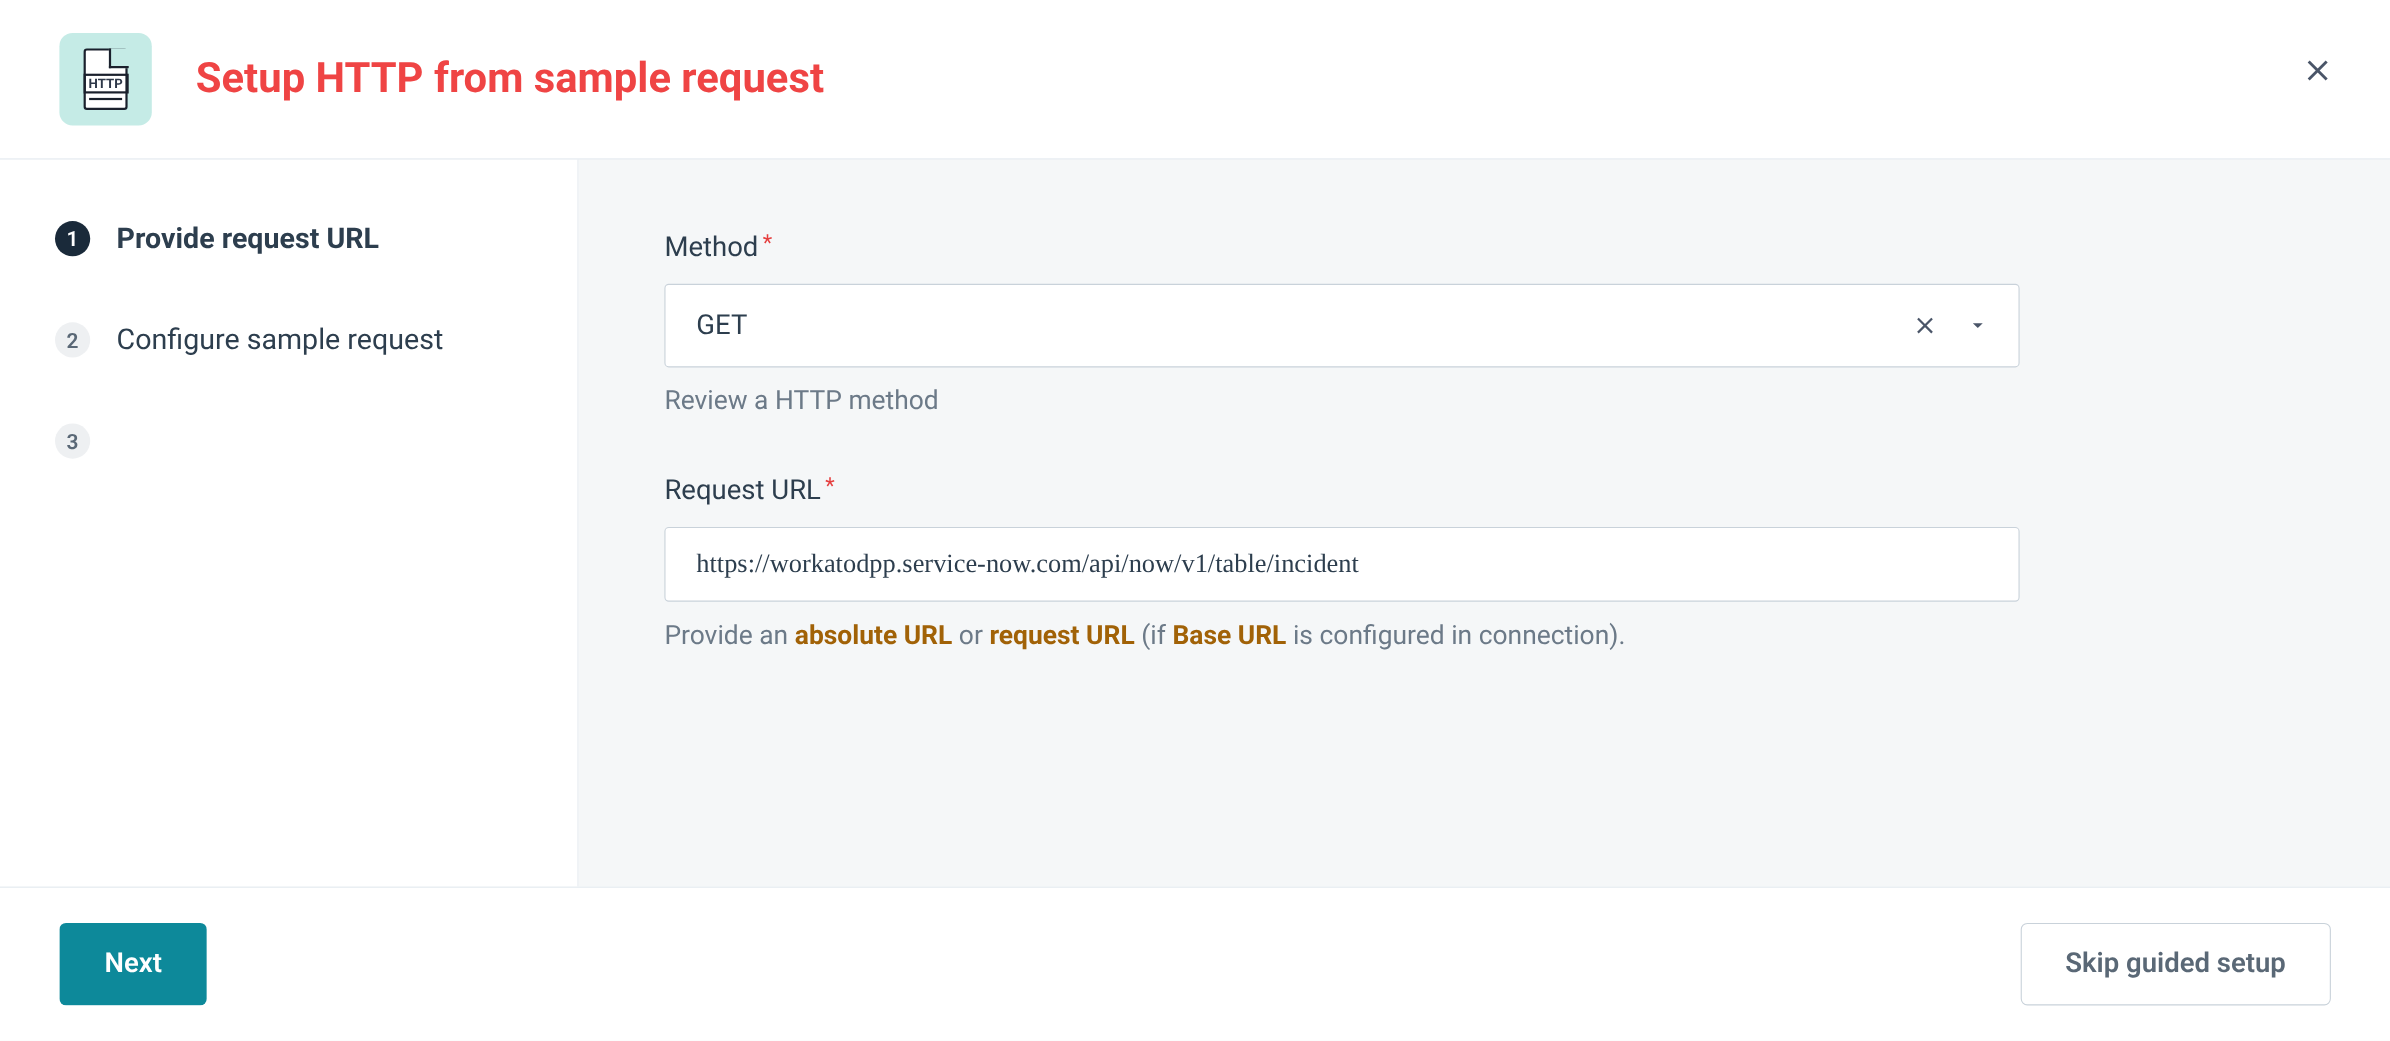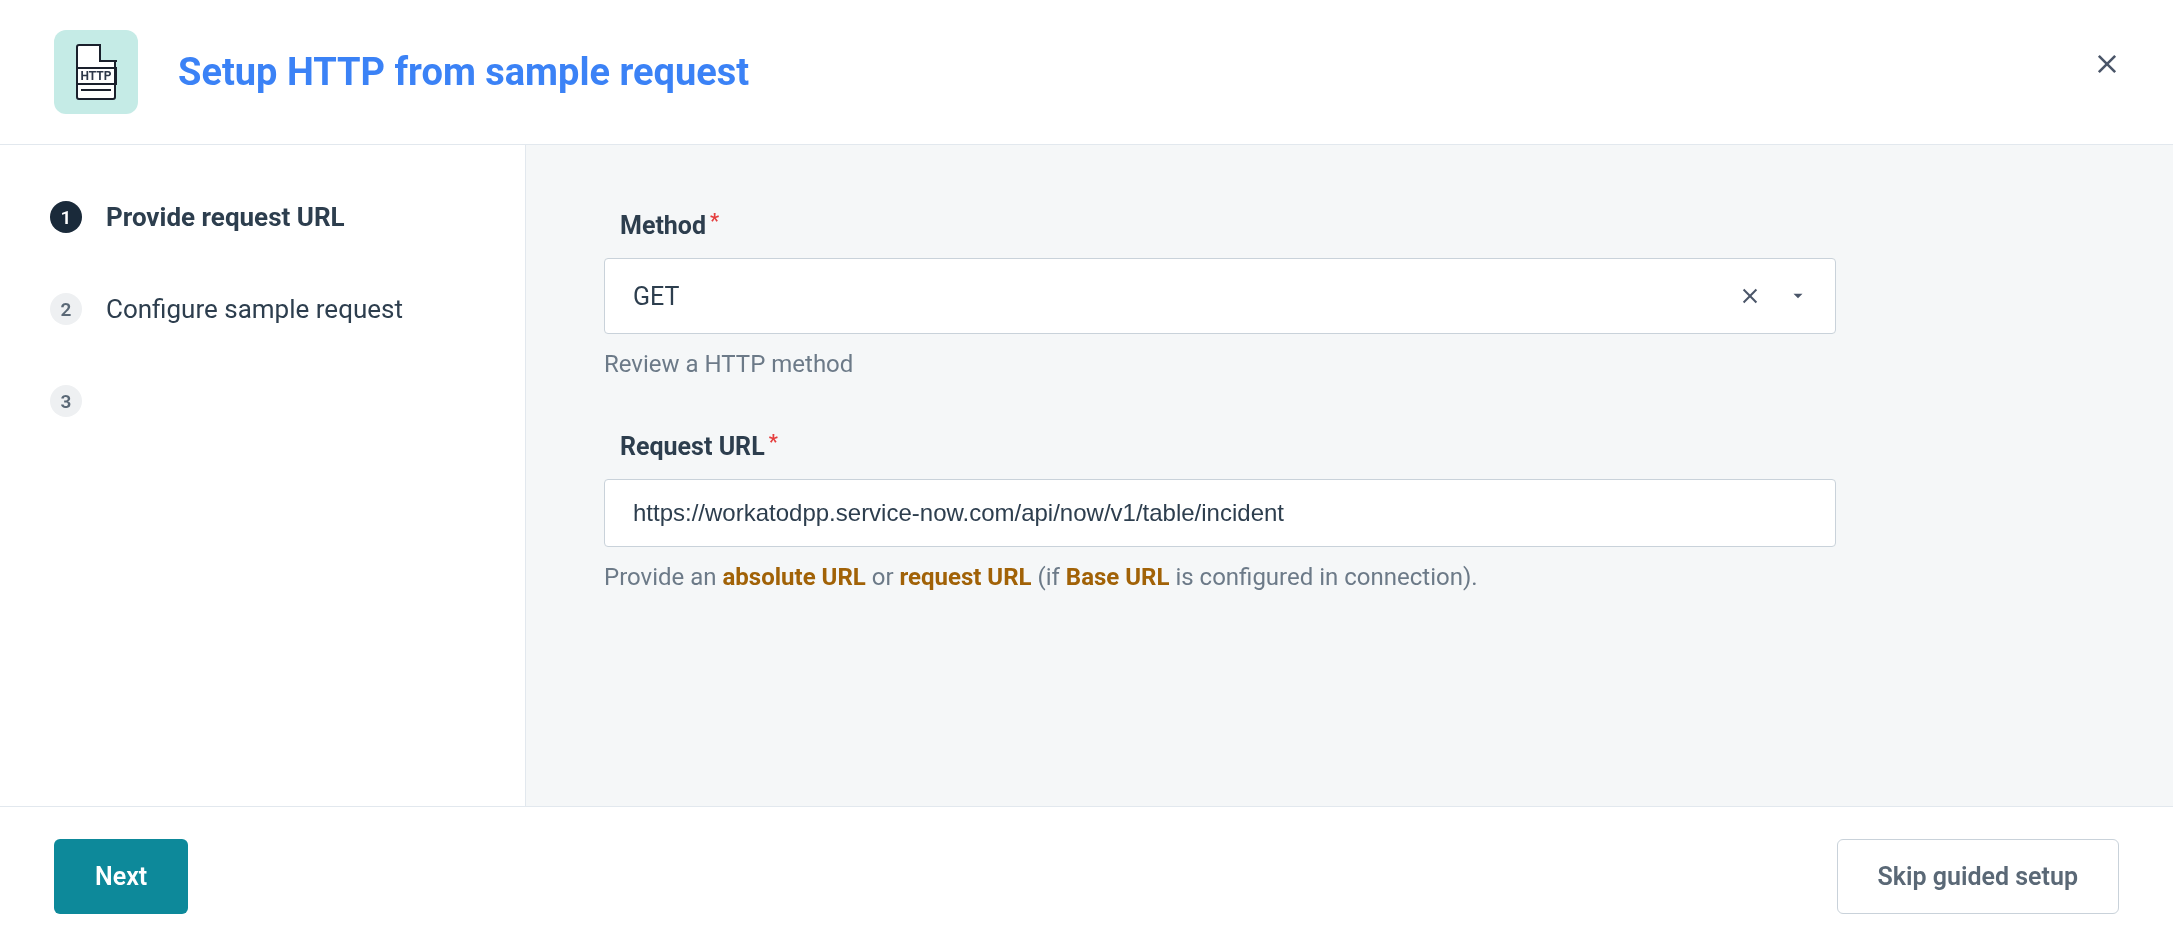--- a/index.html
+++ b/index.html
@@ -63,21 +63,21 @@
 }
 .app-icon-line {
   width:30px;
   height:2.5px;
   background:#1a202c;
   margin-top:4px;
 }
 .page-title {
   font-size: 38px;
   font-weight: 700;
-  color: #3b82f6;
+  color: #ef4444;
 }
 .close-btn {
   position: absolute;
   right: 50px;
   top: 50px;
   width: 30px;
   height: 30px;
   cursor: pointer;
   color: #4a5568;
 }
@@ -114,24 +114,23 @@
 .step-label { font-size: 26px; color: #2d3e4e; }
 .step.active .step-label { font-weight: 700; }
 .main {
   flex: 1;
   background: #f5f7f8;
   padding: 66px 78px;
 }
 .field { margin-bottom: 54px; }
 .field-label {
   font-size: 25px;
-  font-weight: 700;
+  font-weight: 400;
   color: #2d3e4e;
   margin-bottom: 18px;
-  margin-left: 16px;
 }
 .req-star { color: #e53e3e; font-size: 20px; position: relative; top: -6px; left: 4px; }
 .select-box {
   background: #fff;
   border: 1px solid #c9d2da;
   border-radius: 4px;
   height: 76px;
   display: flex;
   align-items: center;
   padding: 0 28px;
@@ -142,21 +141,21 @@
 .select-arrow { color: #4a5568; cursor: pointer; }
 .input-box {
   width: 100%;
   background: #fff;
   border: 1px solid #c9d2da;
   border-radius: 4px;
   height: 68px;
   padding: 0 28px;
   font-size: 24px;
   color: #2d3e4e;
-  font-family: Liberation Sans, sans-serif;
+  font-family: Liberation Serif, serif;
 }
 .helper { font-size: 24px; color: #6c7a88; margin-top: 16px; }
 .helper b { color: #a16207; font-weight: 700; }
 .footer {
   border-top: 1px solid #e2e8ee;
   padding: 32px 54px;
   display: flex;
   align-items: center;
   justify-content: space-between;
   background: #fff;

